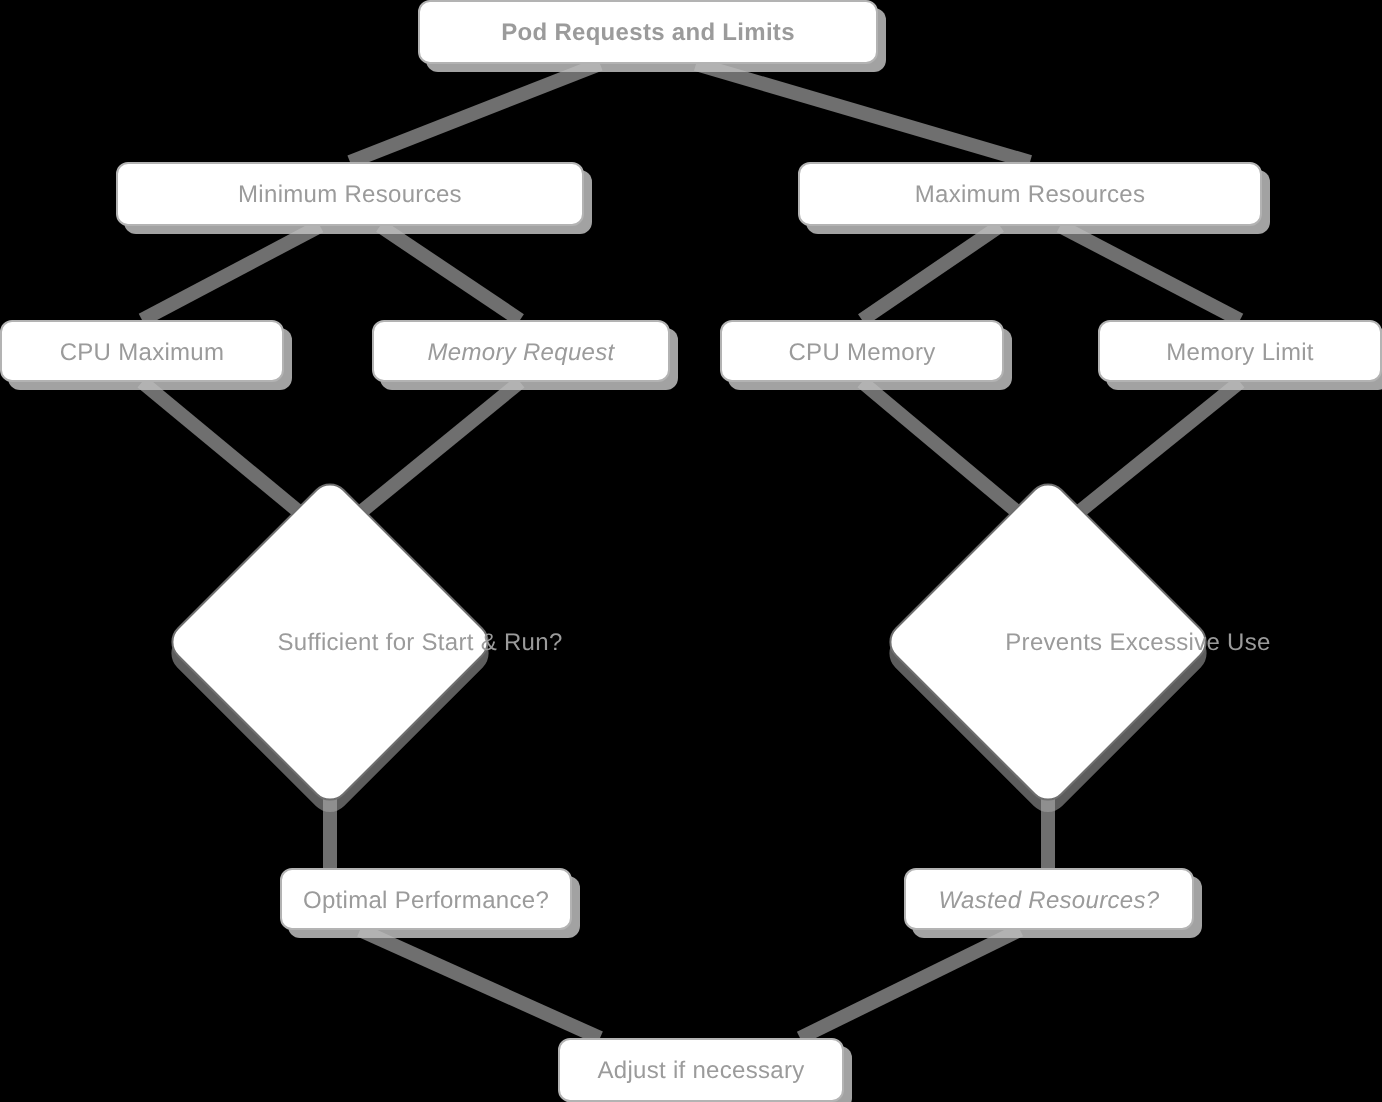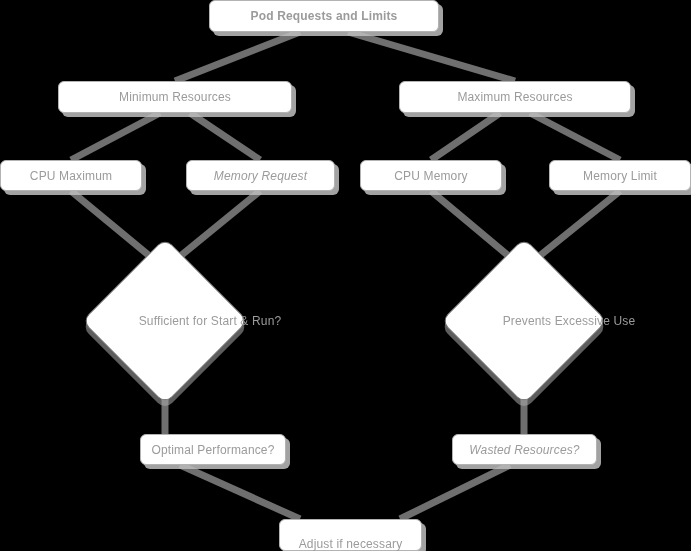--- a/index.html
+++ b/index.html
@@ -134,17 +134,17 @@
   </div>
 
   <div class="node" style="left:92px; top:434px; width:146px; height:31px;margin-left:48px;">
     <span class="label">Optimal Performance?</span>
   </div>
 
   <div class="node" style="left:452px; top:434px; width:145px; height:31px;font-style:italic;">
     <span class="label">Wasted Resources?</span>
   </div>
 
-  <div class="node" style="left:279px; top:519px; width:143px; height:32px;align-items:flex-end;">
+  <div class="node" style="left:279px; top:519px; width:143px; height:32px;">
     <span class="label">Adjust if necessary</span>
   </div>
 
 </div>
 
 </body></html>

